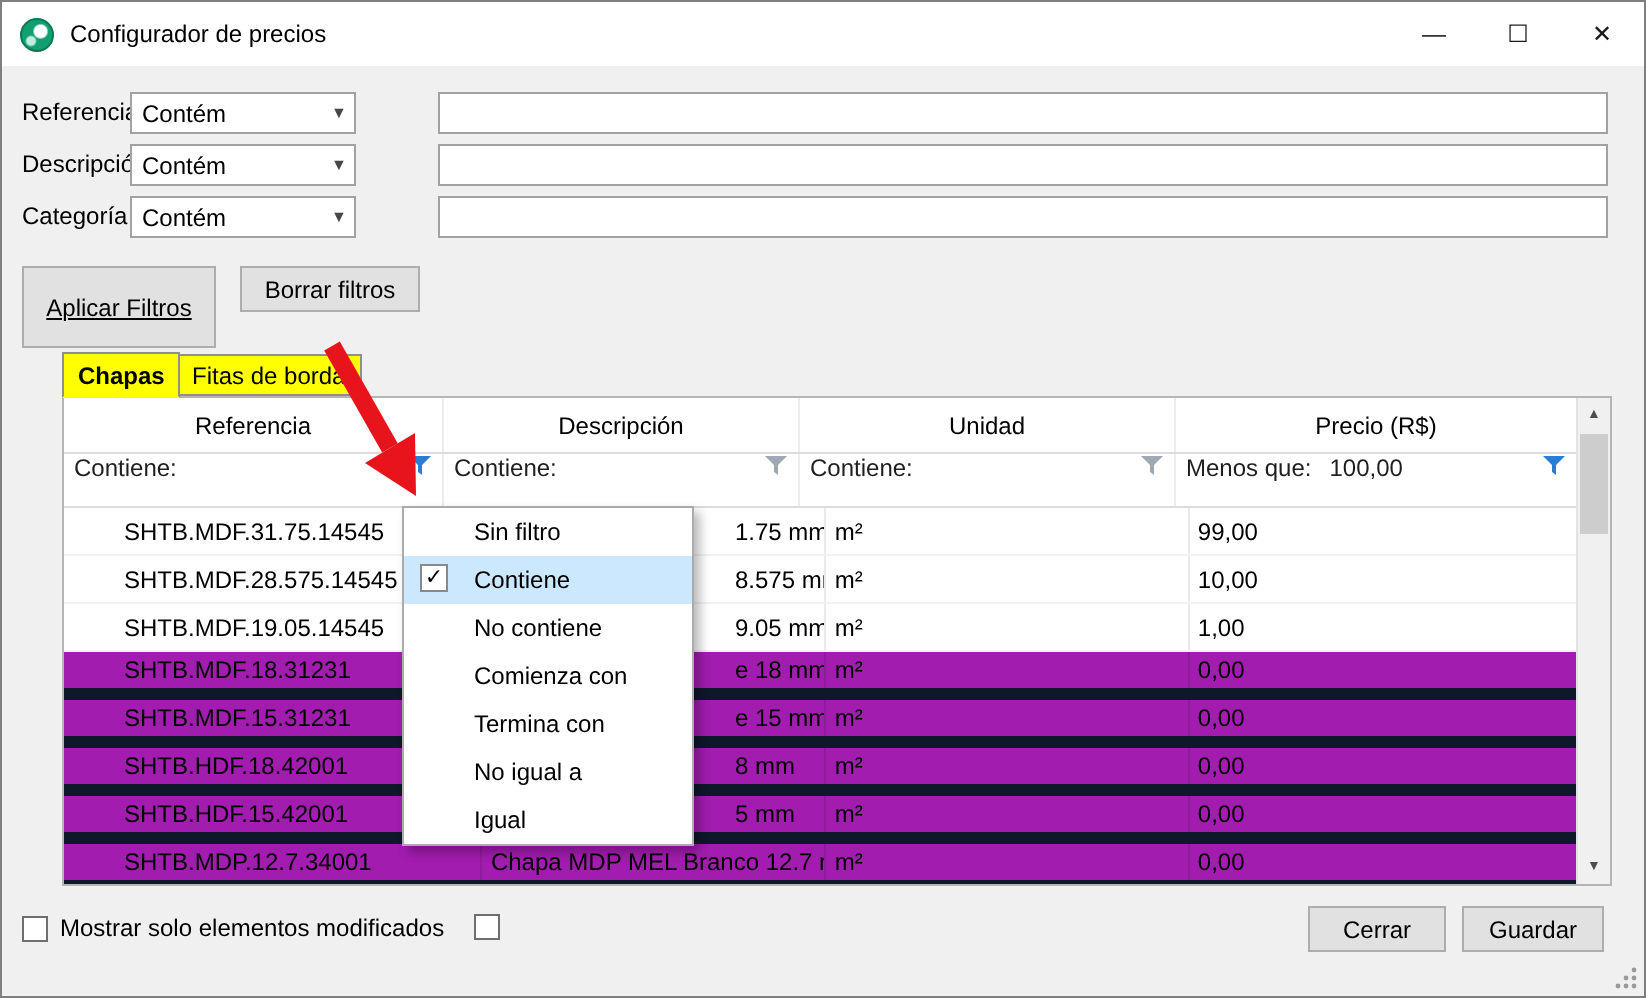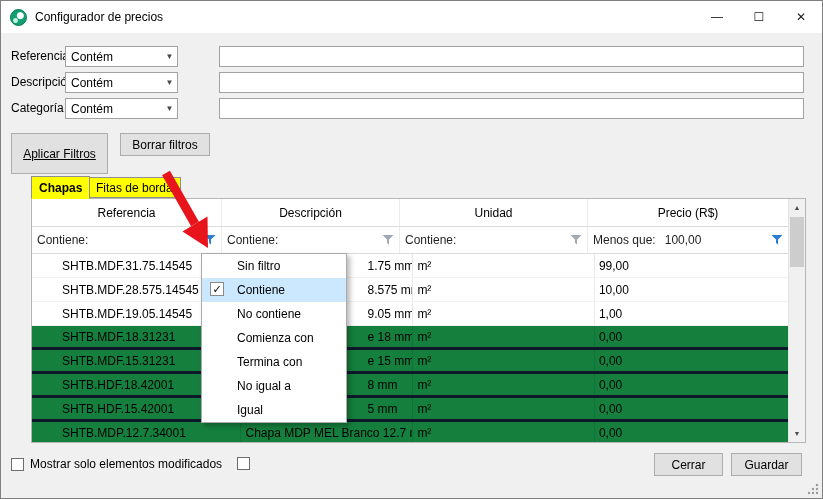--- a/index.html
+++ b/index.html
@@ -30,27 +30,27 @@
   .tab.active{top:175px;height:23px;z-index:3;border-bottom:1px solid #ffff00;}
   .tab-chapas{left:30px;font-weight:bold;}
   .tab-fitas{left:87px;}
 
   
   .grid{position:absolute;left:30px;top:197px;width:775px;height:245px;background:#fff;border:1px solid #b5b5b5;box-sizing:border-box;}
   .grid-inner{position:absolute;left:0;top:0;right:17px;bottom:0;overflow:hidden;}
   .hrow{display:flex;height:27px;border-bottom:1px solid #dcdcdc;background:#fff;}
   .hcell{display:flex;align-items:center;justify-content:center;font-size:12px;color:#000;border-right:1px solid #ececec;box-sizing:border-box;}
   .frow{display:flex;height:26px;border-bottom:1px solid #dcdcdc;background:#fff;}
-  .fcell{display:flex;align-items:center;font-size:12px;color:#1f1f1f;border-right:1px solid #ececec;box-sizing:border-box;padding:0 5px;}
+  .fcell{display:flex;align-items:flex-start;font-size:12px;color:#1f1f1f;border-right:1px solid #ececec;box-sizing:border-box;padding:0 5px;}
   .fcell .funnel{margin-left:auto;flex:0 0 auto;}
   .fvalue{margin-left:9px;}
   .funnel path.blue{fill:#2b7cd3;}
   .funnel path.gray{fill:#9fa9b3;}
   .drow{display:flex;height:24px;box-sizing:border-box;border-bottom:1px solid #f2f2f2;background:#fff;padding-left:26px;}
-  .drow.hl{background:#15803d;border-bottom:3px solid #0f172a;}
+  .drow.hl{background:#a21caf;border-bottom:6px solid #0f172a;}
   .dcell{display:flex;align-items:center;font-size:12px;color:#000;border-right:1px solid #eaeaea;box-sizing:border-box;padding:0 4px;overflow:hidden;white-space:nowrap;}
   .drow.hl .dcell{border-right:1px solid rgba(0,0,0,0.10);}
   .c-ref{width:190px;}
   .c-desc{width:178px;}
   .c-uni{width:188px;}
   .c-pre{width:200px;border-right:none !important;}
   .c-desc.covered .desc-text{margin-left:122px;}
 
   
   .vscroll{position:absolute;top:0;right:0;bottom:0;width:17px;background:#f0f0f0;border-left:1px solid #e3e3e3;box-sizing:border-box;}

